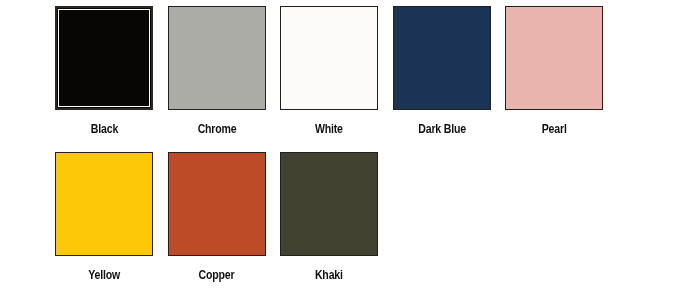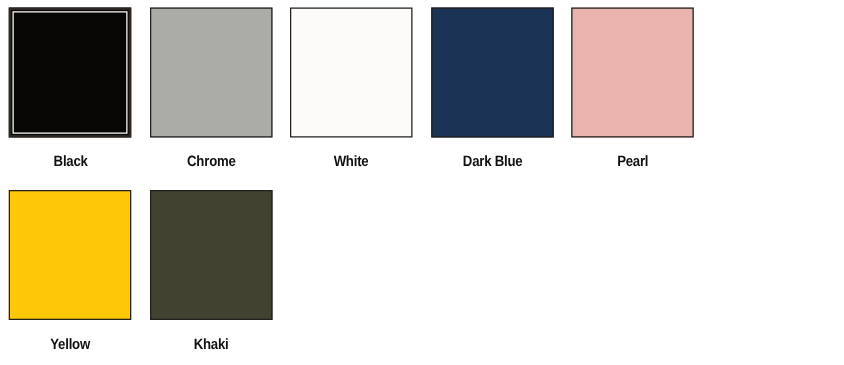--- a/index.html
+++ b/index.html
@@ -14,20 +14,21 @@
     overflow: hidden;
     font-family: "Liberation Sans", "DejaVu Sans", sans-serif;
   }
   .palette {
     width: 675px;
     height: 292px;
     box-sizing: border-box;
     display: flex;
     flex-direction: column;
     background: #ffffff;
+    padding-left: 48px;
   }
   .swatch-row {
     display: flex;
     flex-direction: row;
     width: 675px;
     height: 146px;
     align-items: flex-start;
   }
   .swatch-cell {
     width: 112.5px;
@@ -123,20 +124,26 @@
 
 
 
     <div class="swatch-cell">
       <div class="chip-wrap">
         <div class="chip" style="background-color: rgb(253, 200, 8);"></div>
       </div>
       <div class="swatch-label">Yellow</div>
     </div>
 
+    <div class="swatch-cell">
+      <div class="chip-wrap">
+        <div class="chip" style="background-color: rgb(189, 75, 39);"></div>
+      </div>
+      <div class="swatch-label">Copper</div>
+    </div>
 
     <div class="swatch-cell">
       <div class="chip-wrap">
         <div class="chip" style="background-color: rgb(65, 66, 48);"></div>
       </div>
       <div class="swatch-label">Khaki</div>
     </div>
 
   </div>
 

